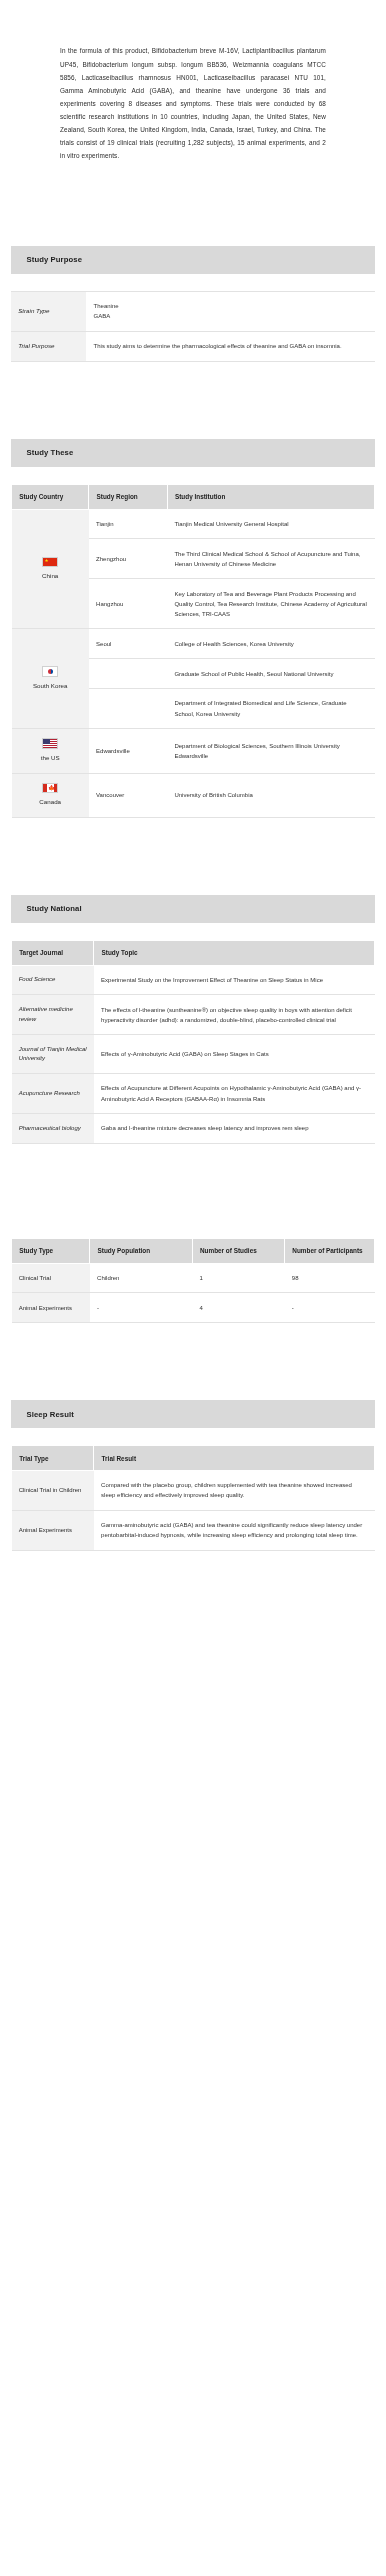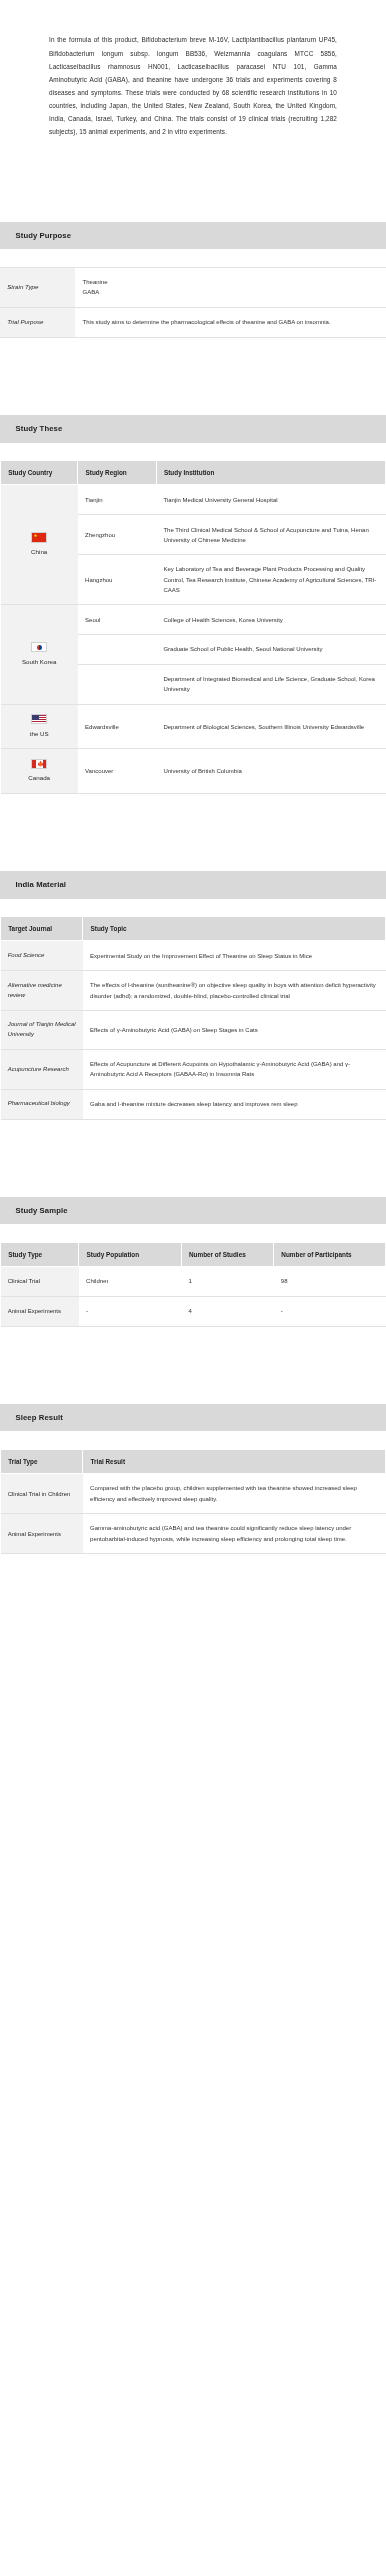--- a/index.html
+++ b/index.html
@@ -9,21 +9,21 @@
     font-family: "Liberation Sans", sans-serif;
   }
   body {
     width: 386px;
     min-height: 3191px;
     position: relative;
   }
   .page {
     width: 386px;
     box-sizing: border-box;
-    padding: 0;
+    padding: 11px;
   }
   
   .intro-wrap {
     padding: 27px 49px 0 49px;
   }
   .intro {
     font-size: 6.4px;
     line-height: 2.05;
     color: #2b2b2b;
     text-align: justify;
@@ -270,21 +270,21 @@
           <span>Canada</span>
         </td>
         <td class="region-cell">Vancouver</td>
         <td>University of British Columbia</td>
       </tr>
     </tbody>
   </table>
 
   <div class="section-gap-lg"></div>
 
-  <div class="section-head">India Material</div>
+  <div class="section-head">Study National</div>
   <div class="after-head-gap"></div>
 
   <table class="tbl material-table">
     <thead>
       <tr>
         <th>Target Journal</th>
         <th>Study Topic</th>
       </tr>
     </thead>
     <tbody>
@@ -306,21 +306,20 @@
       </tr>
       <tr>
         <td class="journal-cell">Pharmaceutical biology</td>
         <td>Gaba and l-theanine mixture decreases sleep latency and improves rem sleep</td>
       </tr>
     </tbody>
   </table>
 
   <div class="section-gap-lg"></div>
 
-  <div class="section-head">Study Sample</div>
   <div class="after-head-gap"></div>
 
   <table class="tbl sample-table">
     <thead>
       <tr>
         <th>Study Type</th>
         <th>Study Population</th>
         <th>Number of Studies</th>
         <th>Number of Participants</th>
       </tr>

